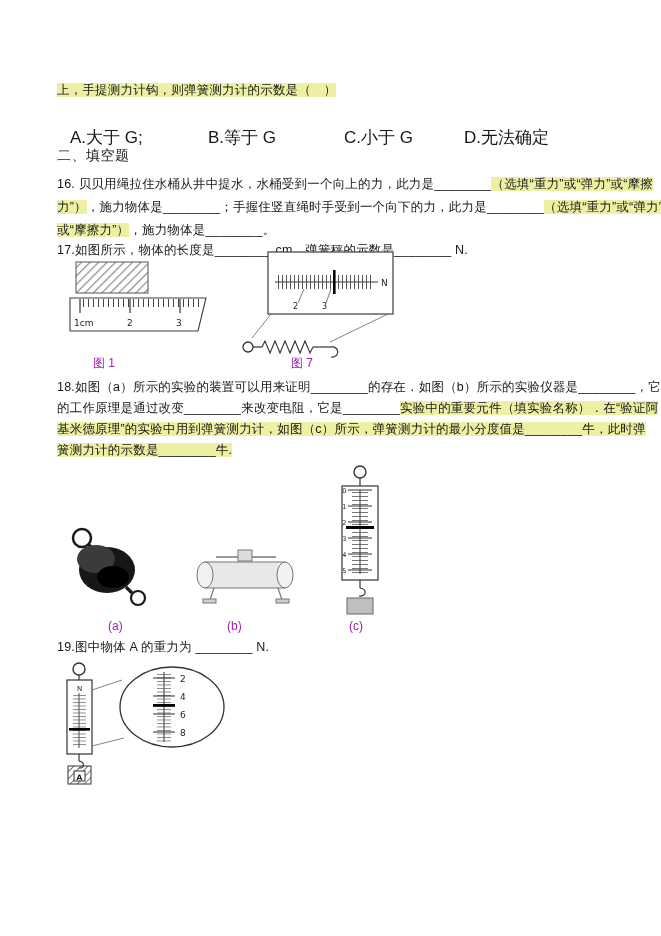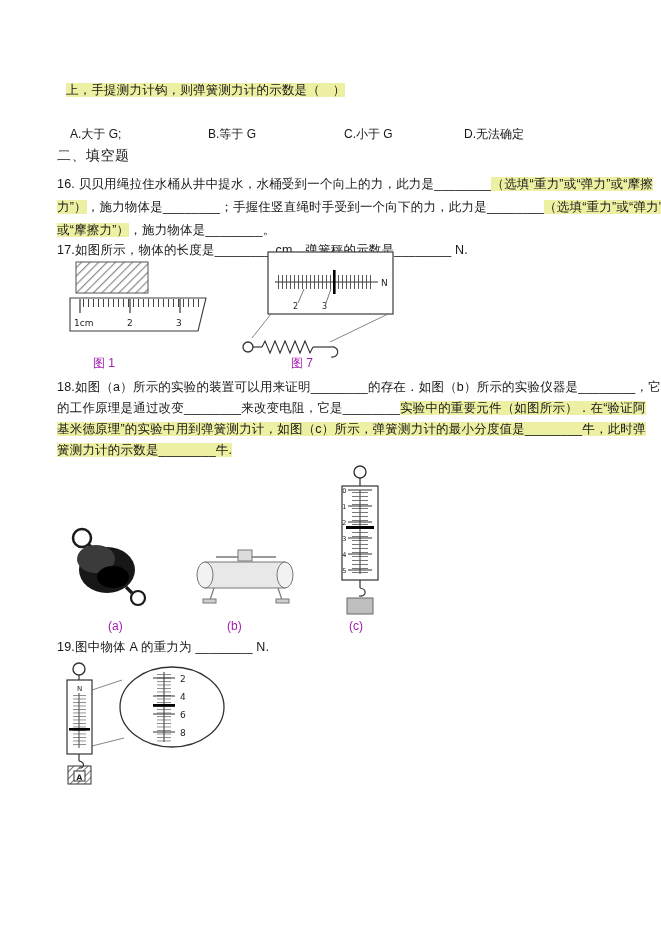--- a/index.html
+++ b/index.html
@@ -3,30 +3,30 @@
 <meta charset="utf-8">
 <style>
   *{box-sizing:border-box}
   html,body{margin:0;padding:0;background:#ffffff}
   .page{position:relative;width:661px;height:936px;background:#ffffff;overflow:hidden;
         font-family:"Liberation Sans","DejaVu Sans",sans-serif;color:#171717}
   .line{position:absolute;font-size:12.5px;line-height:17px;white-space:nowrap;letter-spacing:.2px}
   .hl{background:#edf0a2}
   .section-title{font-weight:400;font-size:14px;letter-spacing:.5px}
   .fig-label{position:absolute;font-size:12px;color:#a21caf}
-  .opt{position:absolute;font-size:12px;white-space:nowrap}
+  .opt{position:absolute;font-size:17px;white-space:nowrap}
   svg{position:absolute;overflow:visible}
   svg text{font-family:"DejaVu Sans",sans-serif;fill:#1d1d1d}
 </style>
 </head>
 <body>
 
 <div class="page">
 
-  <div class="line" style="left:66px;top:82px">
+  <div class="line" style="left:57px;top:82px">
     <span class="hl">上，手提测力计钩，则弹簧测力计的示数是（　）</span>
   </div>
 
   <div class="opt" style="left:70px;top:126px">A.大于 G;</div>
   <div class="opt" style="left:208px;top:126px">B.等于 G</div>
   <div class="opt" style="left:344px;top:126px">C.小于 G</div>
   <div class="opt" style="left:464px;top:126px">D.无法确定</div>
 
   <div class="line section-title" style="left:57px;top:147px">二、填空题</div>
 
@@ -94,21 +94,21 @@
       <line x1="75" y1="97" x2="93" y2="97" stroke="#333" stroke-width="1.2"></line>
       <path d="M93,97 c9,-1 9,11 0,10" fill="none" stroke="#333" stroke-width="1.2"></path>
     </g>
   </svg>
 
   <div class="fig-label" style="left:93px;top:355px">图 1</div>
   <div class="fig-label" style="left:291px;top:355px">图 7</div>
 
   <div class="line" style="left:57px;top:379px">18.如图（a）所示的实验的装置可以用来证明________的存在．如图（b）所示的实验仪器是________，它</div>
   <div class="line" style="left:57px;top:400px">
-    <span>的工作原理是通过改变________来改变电阻，它是________</span><span class="hl">实验中的重要元件（如图所示）．在“验证阿</span>
+    <span>的工作原理是通过改变________来改变电阻，它是________</span><span class="hl">实验中的重要元件（填实验名称）．在“验证阿</span>
   </div>
   <div class="line" style="left:57px;top:421px">
     <span class="hl">基米德原理”的实验中用到弹簧测力计，如图（c）所示，弹簧测力计的最小分度值是________牛，此时弹</span>
   </div>
   <div class="line" style="left:57px;top:442px">
     <span class="hl">簧测力计的示数是________牛.</span>
   </div>
 
   <svg style="left:60px;top:518px" width="92" height="96" viewBox="0 0 92 96">
     <circle cx="22" cy="20" r="9" fill="none" stroke="#1a1a1a" stroke-width="2.5"></circle>

